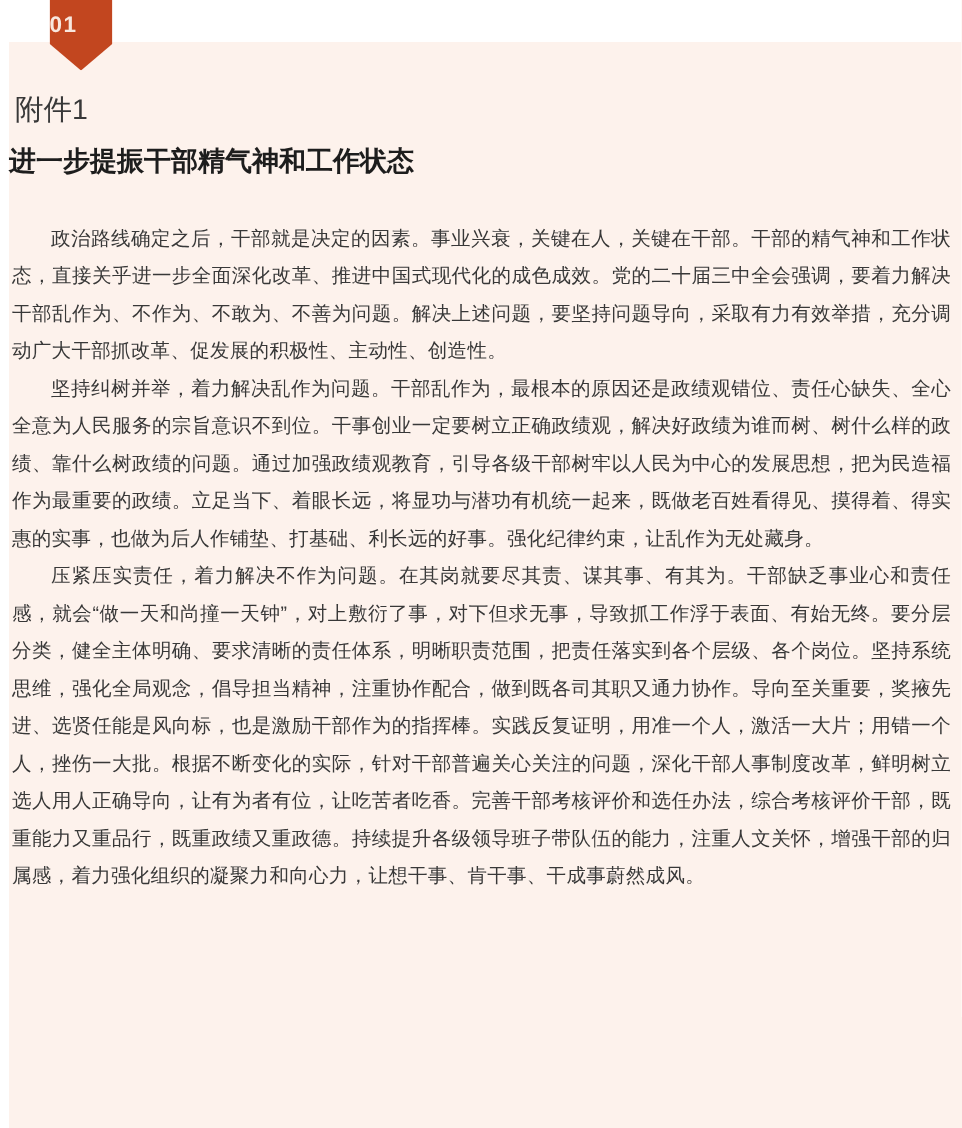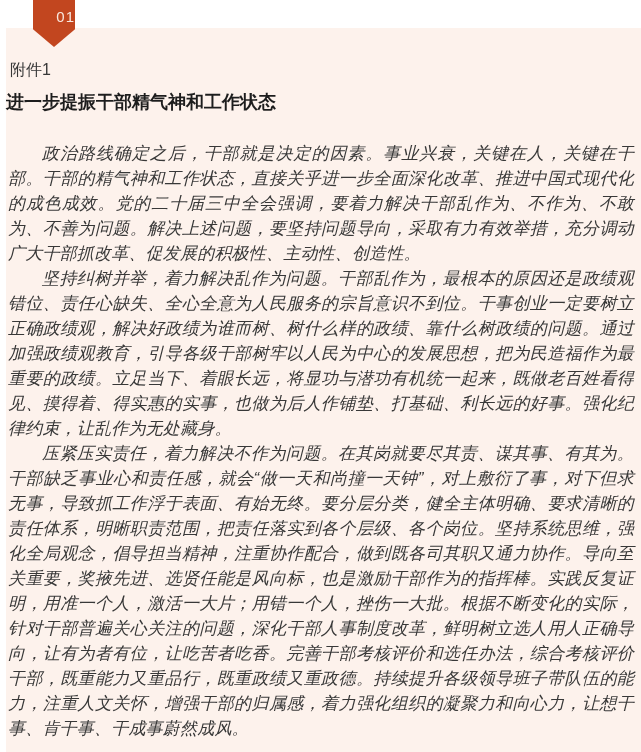--- a/index.html
+++ b/index.html
@@ -24,60 +24,59 @@
   }
   .badge {
     position: absolute;
     left: 33px;
     top: 0;
     width: 42px;
     height: 47px;
     background: var(--badge-bg, #c2461f);
     clip-path: polygon(0 0, 100% 0, 100% 62%, 50% 100%, 0 62%);
     color: var(--badge-text, #f8e7de);
-    font-weight: normal;
+    font-weight: bold;
     font-size: 15px;
     letter-spacing: 1px;
     display: flex;
-    justify-content: flex-end;
+    justify-content: flex-start;
     align-items: flex-start;
     padding-top: 0;
     box-sizing: border-box;
     z-index: 2;
   }
   .badge span { margin-top: 8px; }
   .content {
     position: relative;
     color: var(--text, #383838);
   }
   .attachment-label {
     margin: 0;
     padding: 32px 0 0 4px;
-    font-size: 16px;
+    font-size: 19px;
     color: var(--text, #383838);
   }
   .doc-title {
     margin: 9px 0 0 0;
     font-size: 18px;
     font-weight: bold;
     color: var(--title, #1d1d1d);
   }
   .paragraphs {
     margin-top: 27px;
     padding: 0 7px 0 2px;
   }
   .paragraphs p {
     margin: 0;
     text-indent: 2em;
-    font-size: 17px;
+    font-size: 13px;
     line-height: 25px;
     text-align: justify;
     color: var(--text, #383838);
     letter-spacing: 0.2px;
-    font-style: italic;
   }
 </style>
 </head>
 <body>
 
 <div class="panel">
   <div class="content">
     <p class="attachment-label">附件1</p>
     <h1 class="doc-title">进一步提振干部精气神和工作状态</h1>
     <div class="paragraphs">

